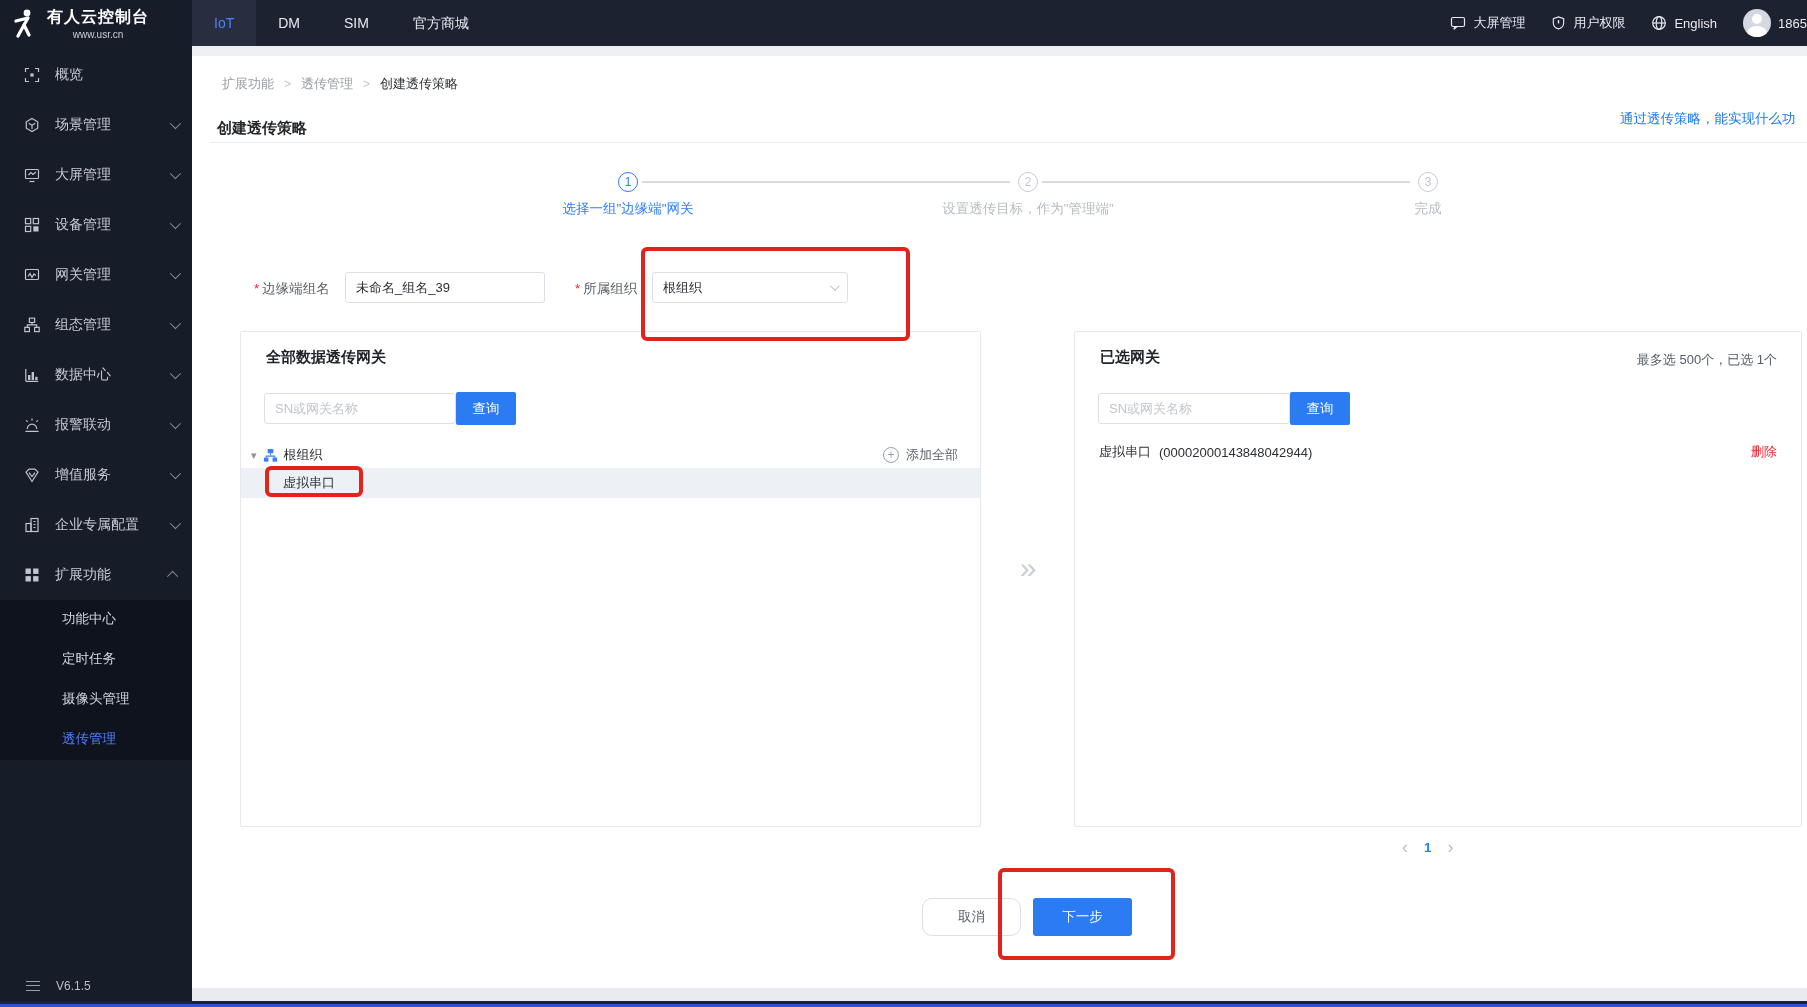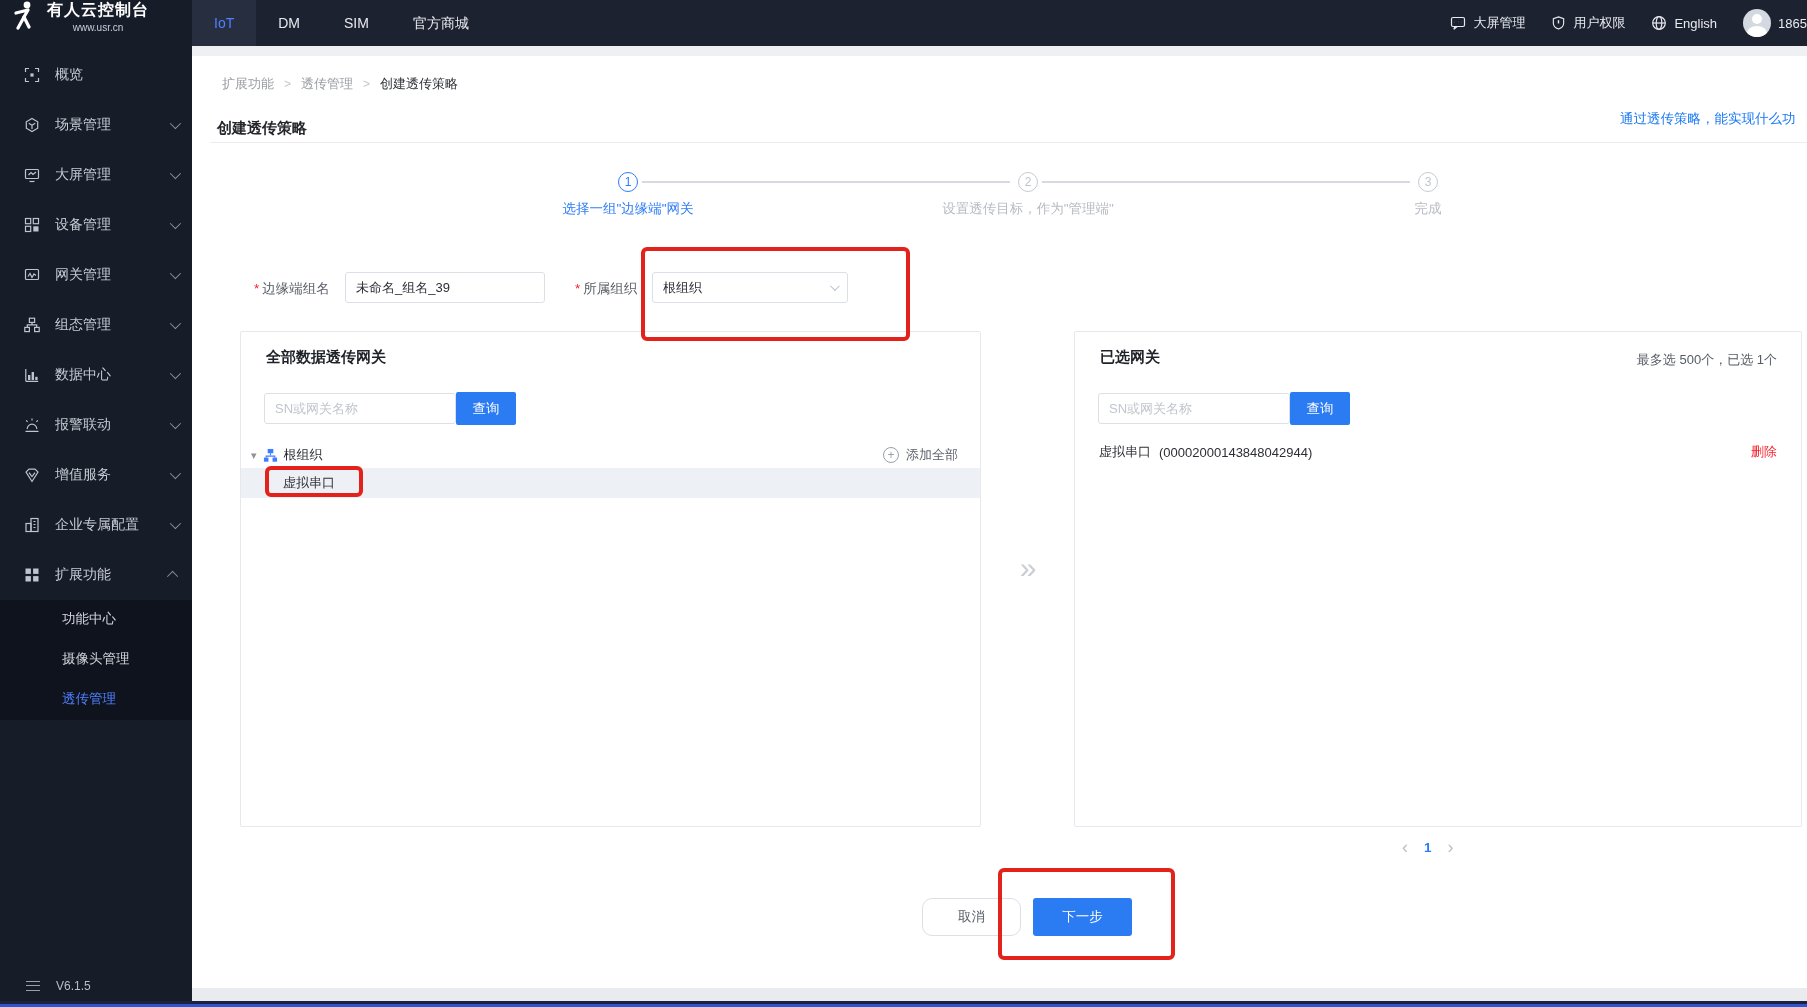--- a/index.html
+++ b/index.html
@@ -1,21 +1,21 @@
 <!DOCTYPE html>
 <html><head>
 <meta charset="utf-8">
 <style>
   * { margin:0; padding:0; box-sizing:border-box; }
   html,body { width:1807px; height:1007px; overflow:hidden; }
   body { position:relative; background:#eef0f4; font-family:"Liberation Sans", sans-serif; }
 
   
   .sidebar { position:absolute; left:0; top:0; width:192px; height:1001px; background:#171c29; z-index:5; }
-  .logo { height:46px; display:flex; align-items:flex-start; padding-left:12px; gap:9px; }
+  .logo { height:46px; display:flex; align-items:center; padding-left:12px; gap:9px; }
   .brand-txt { display:flex; flex-direction:column; }
   .brand-title { color:#ffffff; font-size:16px; font-weight:bold; letter-spacing:1px; }
   .brand-url { color:#c9cdd7; font-size:10px; text-align:center; margin-top:1px; }
   .nav { margin-top:4px;font-family:Liberation Mono, monospace; }
   .nav-item { height:50px; display:flex; align-items:center; padding:0 14px 0 24px; color:#c6cad3; font-size:14px; gap:15px; cursor:pointer; }
   .nav-item svg { flex:0 0 16px; }
   .chev { margin-left:auto; width:8px; height:8px; border-right:1.4px solid #8b909c; border-bottom:1.4px solid #8b909c; transform:rotate(45deg) translateY(-2px); }
   .chev.up { transform:rotate(-135deg) translateY(-2px); }
   .submenu { background:#0f131d; }
   .sub-item { height:40px; line-height:40px; padding-left:62px; color:#d3d6dd; font-size:13.5px; cursor:pointer; }
@@ -214,20 +214,21 @@
           <rect class="f" x="1.5" y="1.5" width="5.4" height="5.4"></rect>
           <rect class="f" x="9.1" y="1.5" width="5.4" height="5.4"></rect>
           <rect class="f" x="1.5" y="9.1" width="5.4" height="5.4"></rect>
           <rect class="f" x="9.1" y="9.1" width="5.4" height="5.4"></rect>
         </svg>
       <span>扩展功能</span>
       <span class="chev up"></span>
     </div>
     <div class="submenu">
       <div class="sub-item">功能中心</div>
+      <div class="sub-item">定时任务</div>
       <div class="sub-item">摄像头管理</div>
       <div class="sub-item active">透传管理</div>
     </div>
   </div>
 
   <div class="version-row">
     <span class="menu-ic"></span>
     <span>V6.1.5</span>
   </div>
 </div>

